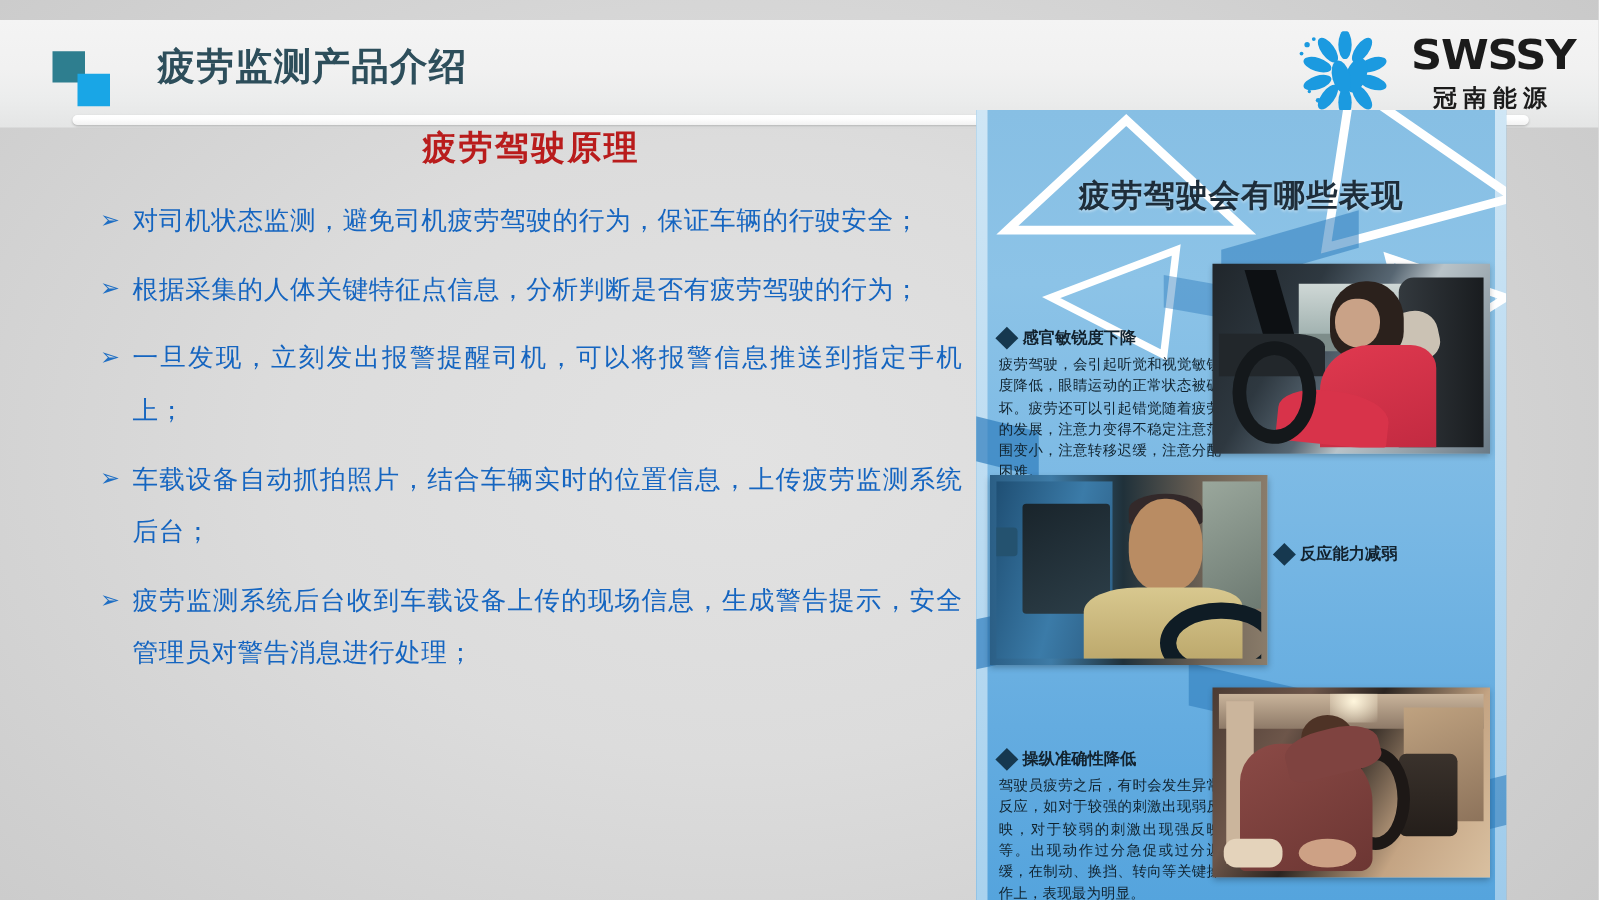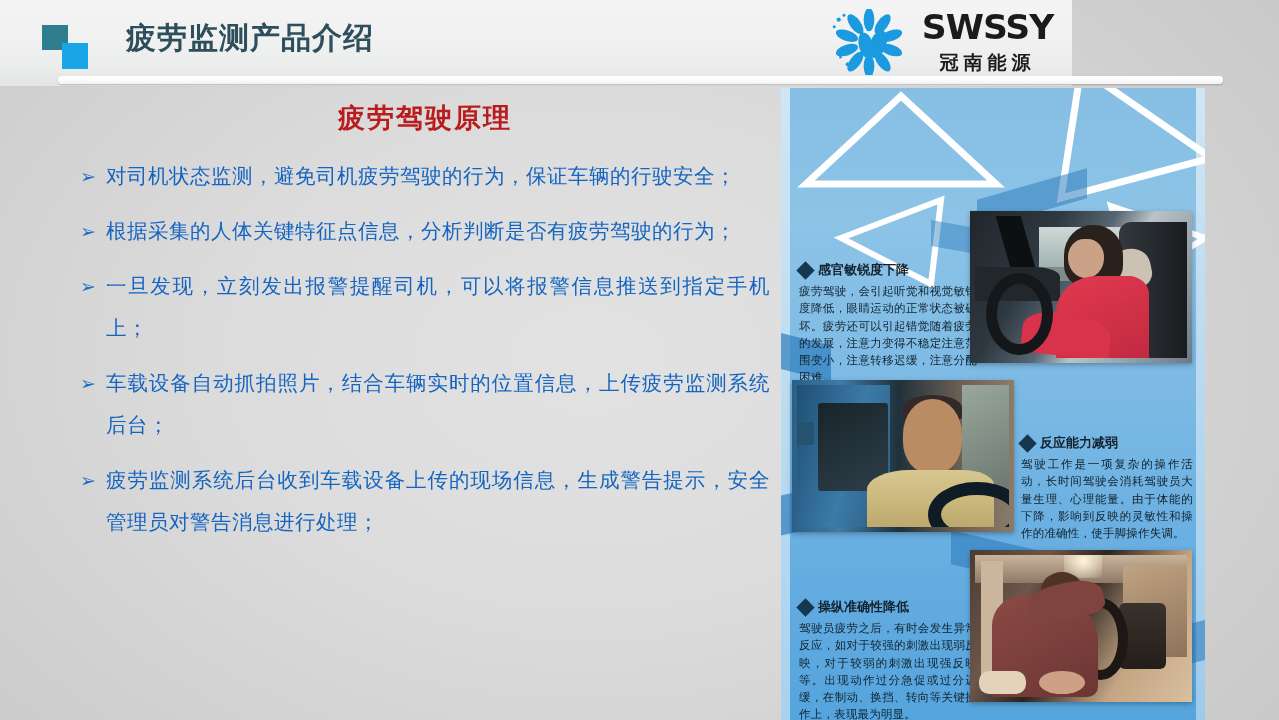--- a/index.html
+++ b/index.html
@@ -6,21 +6,21 @@
   html,body { width:1279px; height:720px; overflow:hidden; }
   body {
     font-family:"DejaVu Sans","Liberation Sans",sans-serif;
     background:
       radial-gradient(ellipse 900px 620px at 46% 50%, #e2e2e2 0%, #dcdcdc 40%, #cfcfcf 78%, #c8c8c8 100%);
     position:relative;
   }
 
   
   .header {
-    position:absolute; left:0; top:0; width:1072px; height:86px;
+    position:absolute; left:0; top:16px; width:1279px; height:86px;
     background:linear-gradient(to bottom,#f4f4f4 0%,#f1f1f1 45%,#eceded 72%,#e4e5e5 100%);
   }
   .hdr-sq-a {
     position:absolute; left:42px; top:25px; width:26px; height:25px;
     background:#2e7e8f;
   }
   .hdr-sq-b {
     position:absolute; left:62px; top:43px; width:26px; height:26px;
     background:#19a6e6;
   }
@@ -270,20 +270,21 @@
     <polygon points="60,150 160,112 150,196" fill="none" stroke="#ffffff" stroke-width="6"></polygon>
     <polygon points="330,118 424,150 350,196" fill="none" stroke="#ffffff" stroke-width="6"></polygon>
   </svg>
   <div class="shard" style="left:196px;top:96px;width:110px;height:30px;transform:skewY(-16deg);"></div>
   <div class="shard" style="left:-10px;top:250px;width:60px;height:36px;transform:skewY(14deg);opacity:.7;"></div>
   <div class="shard" style="left:0px;top:400px;width:70px;height:40px;transform:skewY(-12deg);opacity:.7;"></div>
   <div class="shard" style="left:170px;top:455px;width:110px;height:34px;transform:skewY(13deg);opacity:.6;"></div>
   <div class="shard" style="right:-6px;top:538px;width:60px;height:40px;transform:skewY(-14deg);opacity:.6;"></div>
   <div class="shard" style="left:150px;top:140px;width:90px;height:26px;transform:skewY(10deg);opacity:.45;"></div>
 
+  <div class="info-head">疲劳驾驶会有哪些表现</div>
 
   <div class="block" style="left:18px;top:125px;width:178px;">
     <div class="blk-head">
       <span class="diamond"></span>
       <span>感官敏锐度下降</span>
     </div>
     <div class="blk-body">疲劳驾驶，会引起听觉和视觉敏锐度降低，眼睛运动的正常状态被破坏。疲劳还可以引起错觉随着疲劳的发展，注意力变得不稳定注意范围变小，注意转移迟缓，注意分配困难。</div>
   </div>
   <div class="photo p1" style="left:189px;top:123px;width:222px;height:152px;">
     <div class="photo-inner">
@@ -311,21 +312,20 @@
         <div class="head"></div>
       <div class="shirt"></div>
         <div class="wheel2"></div>
     </div>
   </div>
   <div class="block" style="left:240px;top:298px;width:172px;">
     <div class="blk-head">
       <span class="diamond"></span>
       <span>反应能力减弱</span>
     </div>
-    <div class="blk-body">驾驶工作是一项复杂的操作活动，长时间驾驶会消耗驾驶员大量生理、心理能量。由于体能的下降，影响到反映的灵敏性和操作的准确性，使手脚操作失调。</div>
   </div>
 
   <div class="block" style="left:18px;top:462px;width:178px;">
     <div class="blk-head">
       <span class="diamond"></span>
       <span>操纵准确性降低</span>
     </div>
     <div class="blk-body">驾驶员疲劳之后，有时会发生异常反应，如对于较强的刺激出现弱反映，对于较弱的刺激出现强反映等。出现动作过分急促或过分迟缓，在制动、换挡、转向等关键操作上，表现最为明显。</div>
   </div>
   <div class="photo p3" style="left:189px;top:462px;width:222px;height:152px;">

